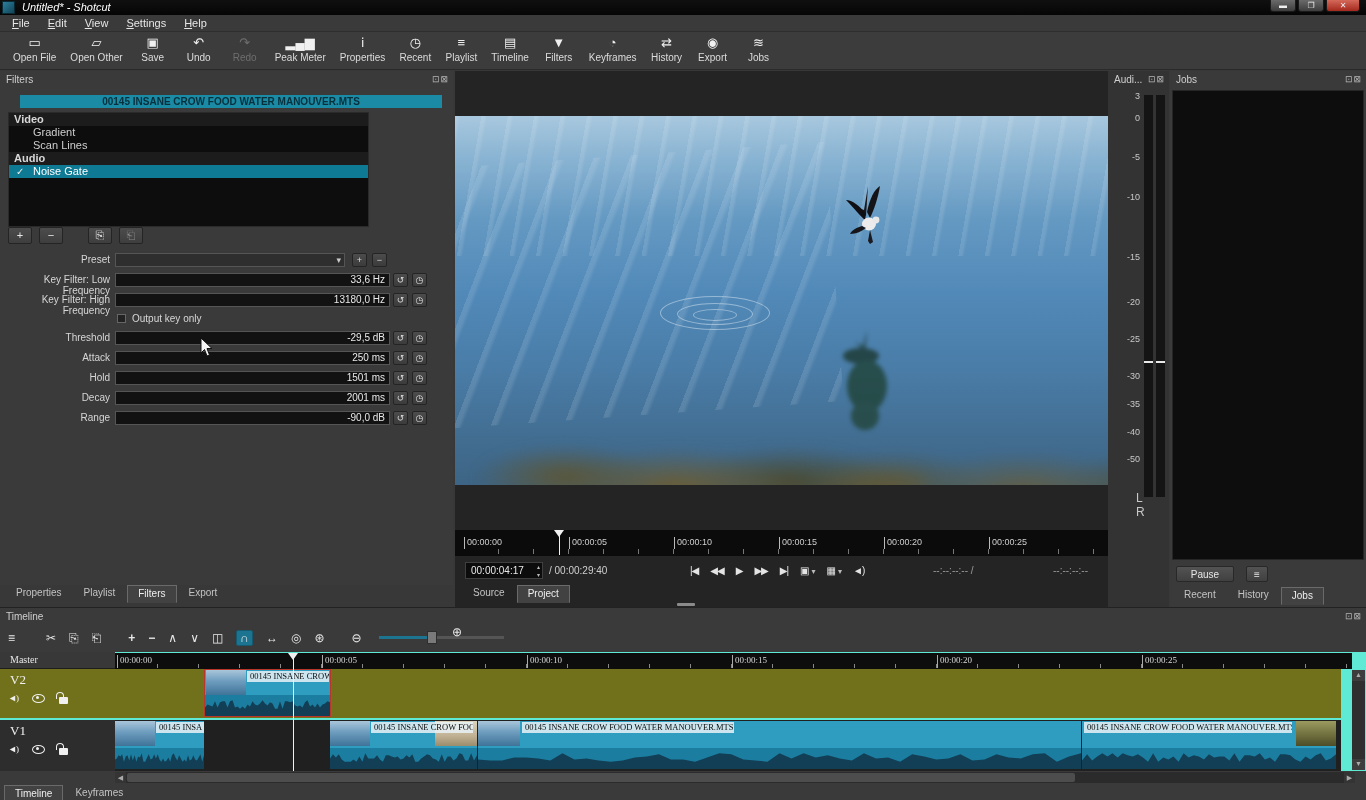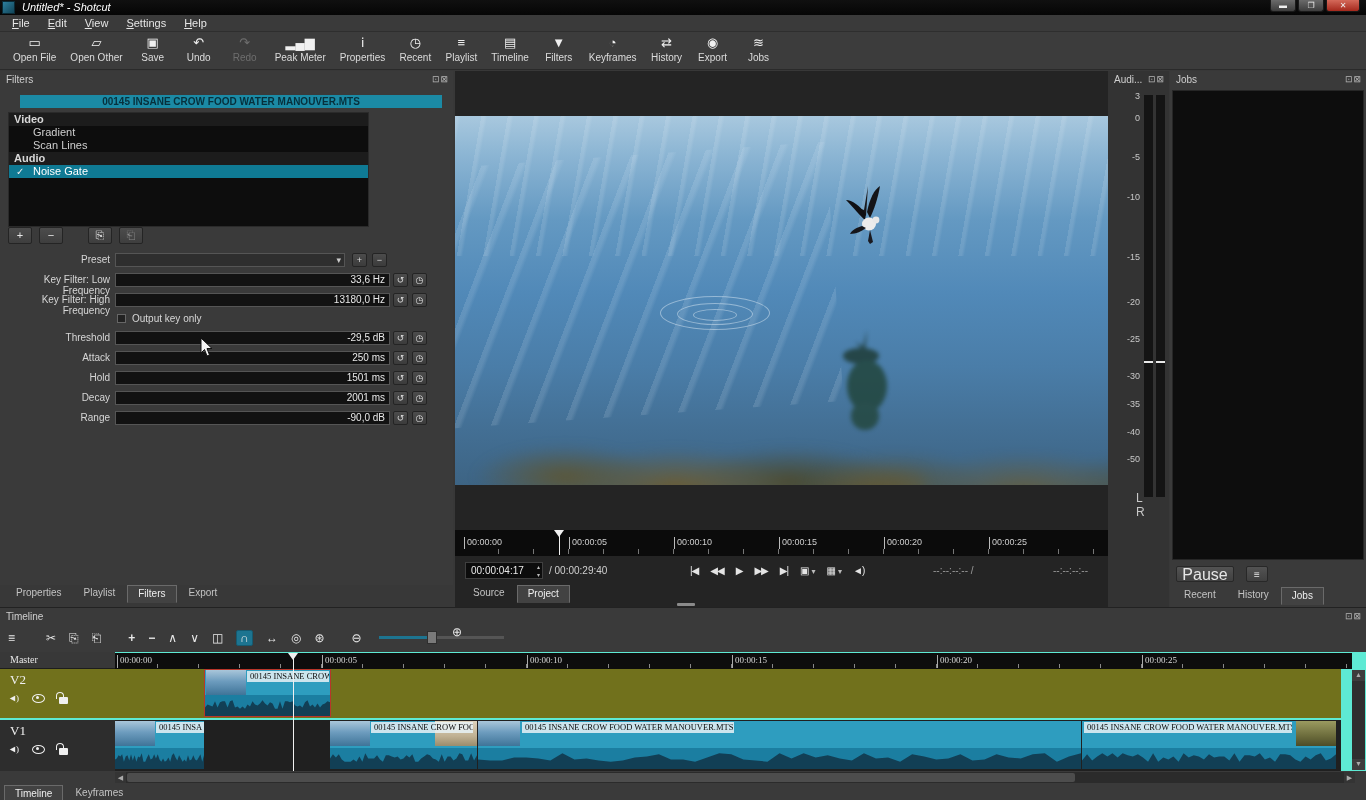--- a/index.html
+++ b/index.html
@@ -113,21 +113,21 @@
   .mcol { position:absolute; top:24px; height:402px; width:9px; background:#141414; }
   .mcol .peak { position:absolute; left:0; right:0; top:266px; height:2px; background:#e8e8e8; }
   .mtick { position:absolute; left:8px; width:24px; text-align:right; font-size:9px; color:#c8c8c8; }
   .mchan { position:absolute; left:28px; top:420px; font-size:12px; color:#c8c8c8; letter-spacing:8px; }
 
   
   #jobs-panel { position:absolute; left:1170px; top:71px; width:196px; height:536px; background:#3a3a3a; }
   #jobs-body { position:absolute; left:2px; top:19px; width:192px; height:470px; background:#0d0d0d; border:1px solid #262626; }
   #jobs-controls { position:absolute; left:6px; top:495px; display:flex; gap:12px; }
   #pause-btn { width:58px; height:16px; background:linear-gradient(180deg,#535353,#404040); border:1px solid #282828;
-    border-radius:2px; color:#e6e6e6; font-size:16px; text-align:center; line-height:15px; }
+    border-radius:2px; color:#e6e6e6; font-size:10px; text-align:center; line-height:15px; }
   #jobs-menu-btn { width:22px; height:16px; background:linear-gradient(180deg,#535353,#404040); border:1px solid #282828;
     border-radius:2px; color:#e6e6e6; font-size:10px; text-align:center; line-height:15px; }
   #jobs-tabs { left:4px; top:516px; }
 
   
   #timeline-panel { position:absolute; left:0; top:607px; width:1366px; height:193px; background:#3a3a3a; border-top:1px solid #222; }
   #tl-toolbar { position:absolute; left:0; top:17px; width:1366px; height:25px; display:flex; align-items:center; gap:13px; padding-left:8px; }
   .tli { color:#e8e8e8; font-size:12px; }
   .tli.snap-on { background:#1d7490; border:1px solid #155a70; padding:0 3px; border-radius:2px; }
   #tl-zoom-slider { position:relative; width:125px; height:3px; background:#555; margin-left:4px; }

